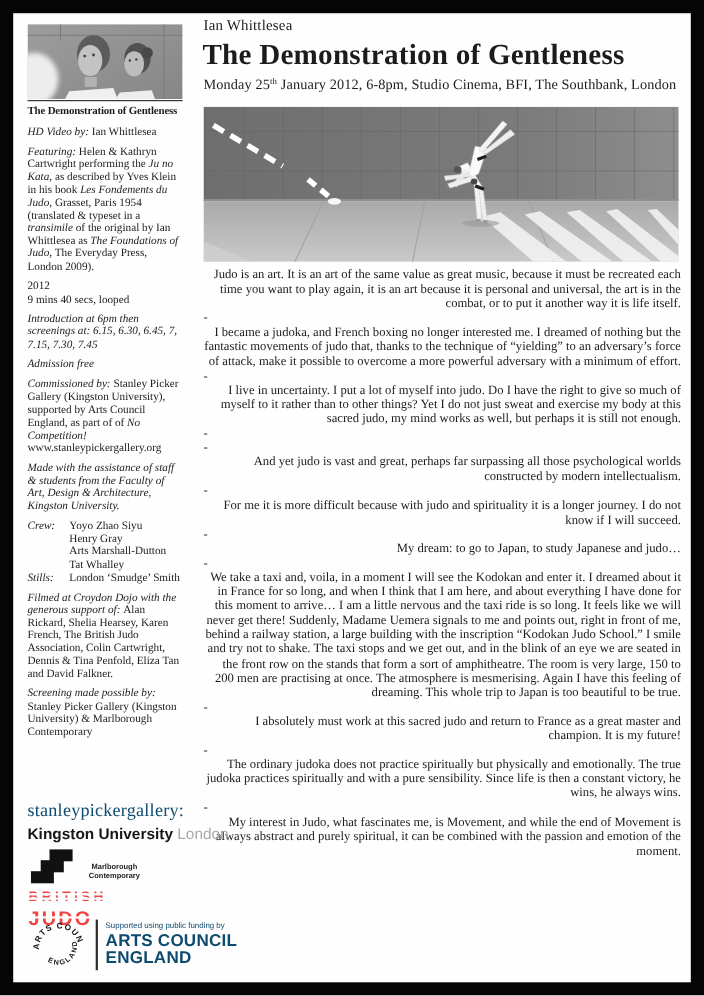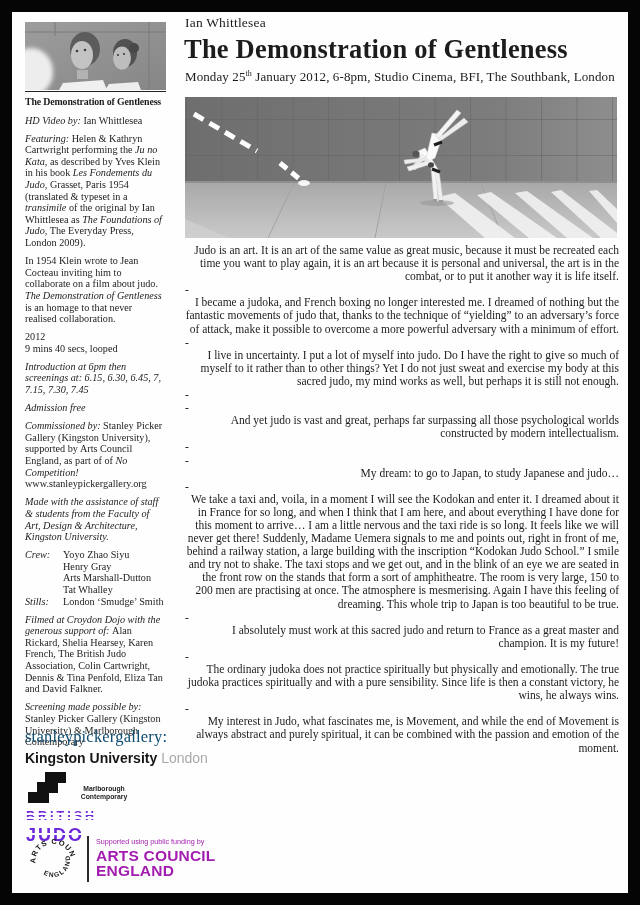--- a/index.html
+++ b/index.html
@@ -35,30 +35,30 @@
   .main-text p.m-p{margin:0;text-align:right;}
   .main-text .sep{height:13.1px;}
   
   .logo-spg{position:absolute;left:13px;top:715px;font-size:16.5px;letter-spacing:.2px;color:#0c4a6e;}
   .logo-kingston{position:absolute;left:13px;top:738px;font-family:Liberation Sans, sans-serif;font-size:14px;}
   .logo-kingston .kb{font-weight:bold;color:#161616;}
   .logo-kingston .kl{color:#a9a9a9;font-weight:normal;}
   .logo-marl{position:absolute;left:16px;top:760px;width:120px;height:32px;}
   .logo-marl svg{position:absolute;left:0;top:0;}
   .marl-text{position:absolute;left:44px;top:13px;font-family:"Liberation Sans",sans-serif;font-size:6.8px;font-weight:bold;color:#222;line-height:8px;text-align:center;width:64px;}
-  .logo-bj{position:absolute;left:14px;top:794px;font-family:"Liberation Sans",sans-serif;color:#6d28d9;}
+  .logo-bj{position:absolute;left:14px;top:794px;font-family:"Liberation Sans",sans-serif;color:#ef4444;}
   .bj-top{position:relative;font-size:12.5px;font-weight:bold;letter-spacing:3px;display:inline-block;}
   .bj-top i,.bj-bottom i{position:absolute;left:0;right:0;height:1.6px;background:#fefefe;font-style:normal;}
   .bj-top i.l1{top:4px;} .bj-top i.l2{top:8px;}
   .bj-bottom{position:relative;font-size:18px;font-weight:bold;letter-spacing:2px;line-height:22px;display:inline-block;}
   .bj-bottom i.l1{top:9px;height:2px;}
   .logo-ace{position:absolute;left:13px;top:822px;width:250px;height:52px;}
   .ace-roundel{position:absolute;left:4px;top:2px;}
   .ace-divider{position:absolute;left:62px;top:2px;width:1.5px;height:46px;background:#2a2a2a;}
-  .ace-text{position:absolute;left:71px;top:3px;font-family:"Liberation Sans",sans-serif;color:#a21caf;}
+  .ace-text{position:absolute;left:71px;top:3px;font-family:"Liberation Sans",sans-serif;color:#0c4a6e;}
   .ace-support{font-size:7.2px;margin-bottom:2px;}
   .ace-big{font-size:15.5px;font-weight:bold;line-height:15px;letter-spacing:.2px;}
 </style>
 </head>
 <body>
 
 <div class="page">
 
   <div class="portrait">
     <svg width="141" height="68" viewBox="0 0 141 68">
@@ -94,21 +94,20 @@
   <div class="artist">Ian Whittlesea</div>
   <div class="title">The Demonstration of Gentleness</div>
   <div class="date"><span>Monday 25</span><sup>th</sup><span> January 2012, 6-8pm, Studio Cinema, BFI, The Southbank, London</span></div>
 
   <div class="sidebar">
     <hr class="sb-rule">
     <p class="sb-title">The Demonstration of Gentleness</p>
     <div>
         <p class="sb-p"><span class="it">HD Video by: </span><span>Ian Whittlesea</span></p>
         <p class="sb-p"><span class="it">Featuring: </span><span>Helen &amp; Kathryn Cartwright performing the </span><span class="it">Ju no Kata</span><span>, as described by Yves Klein in his book </span><span class="it">Les Fondements du Judo</span><span>, Grasset, Paris 1954 (translated &amp; typeset in a </span><span class="it">transimile</span><span> of the original by Ian Whittlesea as </span><span class="it">The Foundations of Judo</span><span>, The Everyday Press, London 2009).</span></p>
-        <p class="sb-p"><span>In 1954 Klein wrote to Jean Cocteau inviting him to collaborate on a film about judo. </span><span class="it">The Demonstration of Gentleness</span><span> is an homage to that never realised collaboration.</span></p>
         <p class="sb-p"><span>2012</span><br><span>9 mins 40 secs, looped</span></p>
         <p class="sb-p"><span class="it">Introduction at 6pm then screenings at: 6.15, 6.30, 6.45, 7, 7.15, 7.30, 7.45</span></p>
         <p class="sb-p"><span class="it">Admission free</span></p>
         <p class="sb-p"><span class="it">Commissioned by: </span><span>Stanley Picker Gallery (Kingston University), supported by Arts Council England, as part of of </span><span class="it">No Competition!</span><br><span>www.stanleypickergallery.org</span></p>
         <p class="sb-p"><span class="it">Made with the assistance of staff &amp; students from the Faculty of Art, Design &amp; Architecture, Kingston University.</span></p>
       </div>
     <div class="credits">
         <div class="credit-row">
           <span class="credit-label">Crew:</span>
           <span class="credit-name">Yoyo Zhao Siyu</span>
@@ -197,20 +196,21 @@
   <div class="main-text">
       <p class="m-p">Judo is an art. It is an art of the same value as great music, because it must be recreated each time you want to play again, it is an art because it is personal and universal, the art is in the combat, or to put it another way it is life itself.</p>
       <div class="sep">-</div>
       <p class="m-p">I became a judoka, and French boxing no longer interested me. I dreamed of nothing but the fantastic movements of judo that, thanks to the technique of “yielding” to an adversary’s force of attack, make it possible to overcome a more powerful adversary with a minimum of effort.</p>
       <div class="sep">-</div>
       <p class="m-p">I live in uncertainty. I put a lot of myself into judo. Do I have the right to give so much of myself to it rather than to other things? Yet I do not just sweat and exercise my body at this sacred judo, my mind works as well, but perhaps it is still not enough.</p>
       <div class="sep">-</div>
       <div class="sep">-</div>
       <p class="m-p">And yet judo is vast and great, perhaps far surpassing all those psychological worlds constructed by modern intellectualism.</p>
       <div class="sep">-</div>
+      <p class="m-p">For me it is more difficult because with judo and spirituality it is a longer journey. I do not know if I will succeed.</p>
       <div class="sep">-</div>
       <p class="m-p">My dream: to go to Japan, to study Japanese and judo…</p>
       <div class="sep">-</div>
       <p class="m-p">We take a taxi and, voila, in a moment I will see the Kodokan and enter it. I dreamed about it in France for so long, and when I think that I am here, and about everything I have done for this moment to arrive… I am a little nervous and the taxi ride is so long. It feels like we will never get there! Suddenly, Madame Uemera signals to me and points out, right in front of me, behind a railway station, a large building with the inscription “Kodokan Judo School.” I smile and try not to shake. The taxi stops and we get out, and in the blink of an eye we are seated in the front row on the stands that form a sort of amphitheatre. The room is very large, 150 to 200 men are practising at once. The atmosphere is mesmerising. Again I have this feeling of dreaming. This whole trip to Japan is too beautiful to be true.</p>
       <div class="sep">-</div>
       <p class="m-p">I absolutely must work at this sacred judo and return to France as a great master and champion. It is my future!</p>
       <div class="sep">-</div>
       <p class="m-p">The ordinary judoka does not practice spiritually but physically and emotionally. The true judoka practices spiritually and with a pure sensibility. Since life is then a constant victory, he wins, he always wins.</p>
       <div class="sep">-</div>
       <p class="m-p">My interest in Judo, what fascinates me, is Movement, and while the end of Movement is always abstract and purely spiritual, it can be combined with the passion and emotion of the moment.</p>

